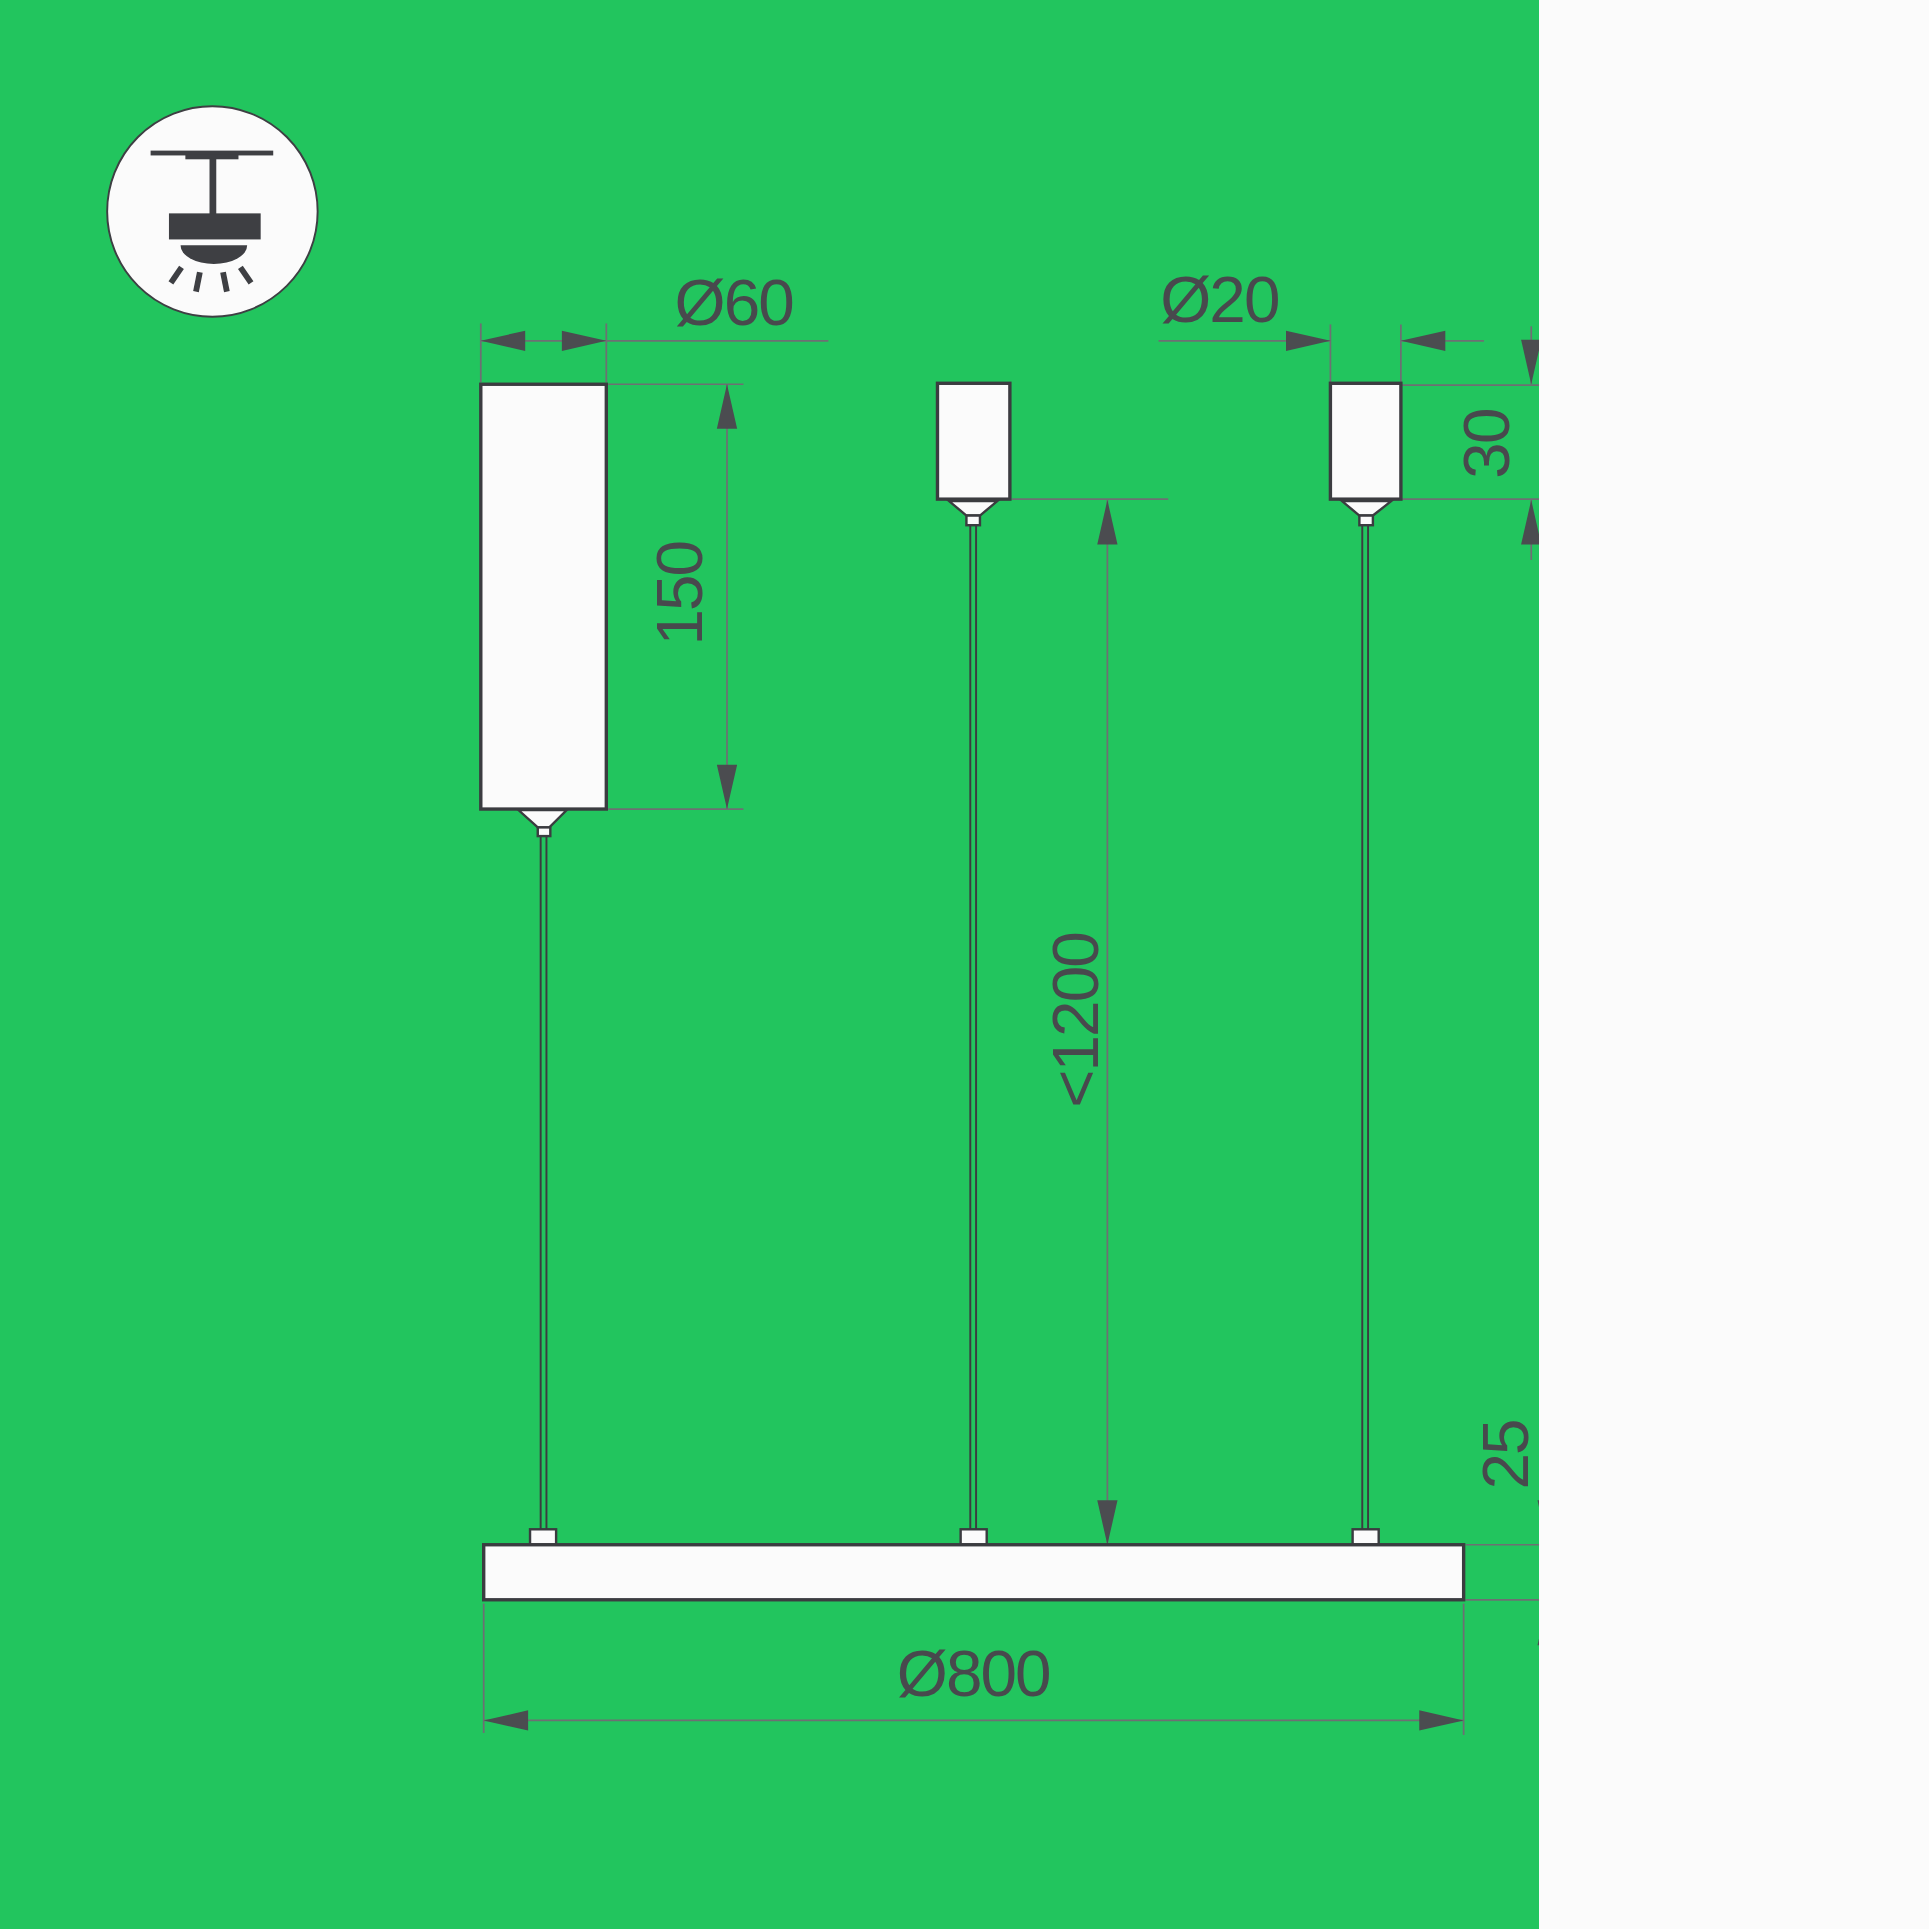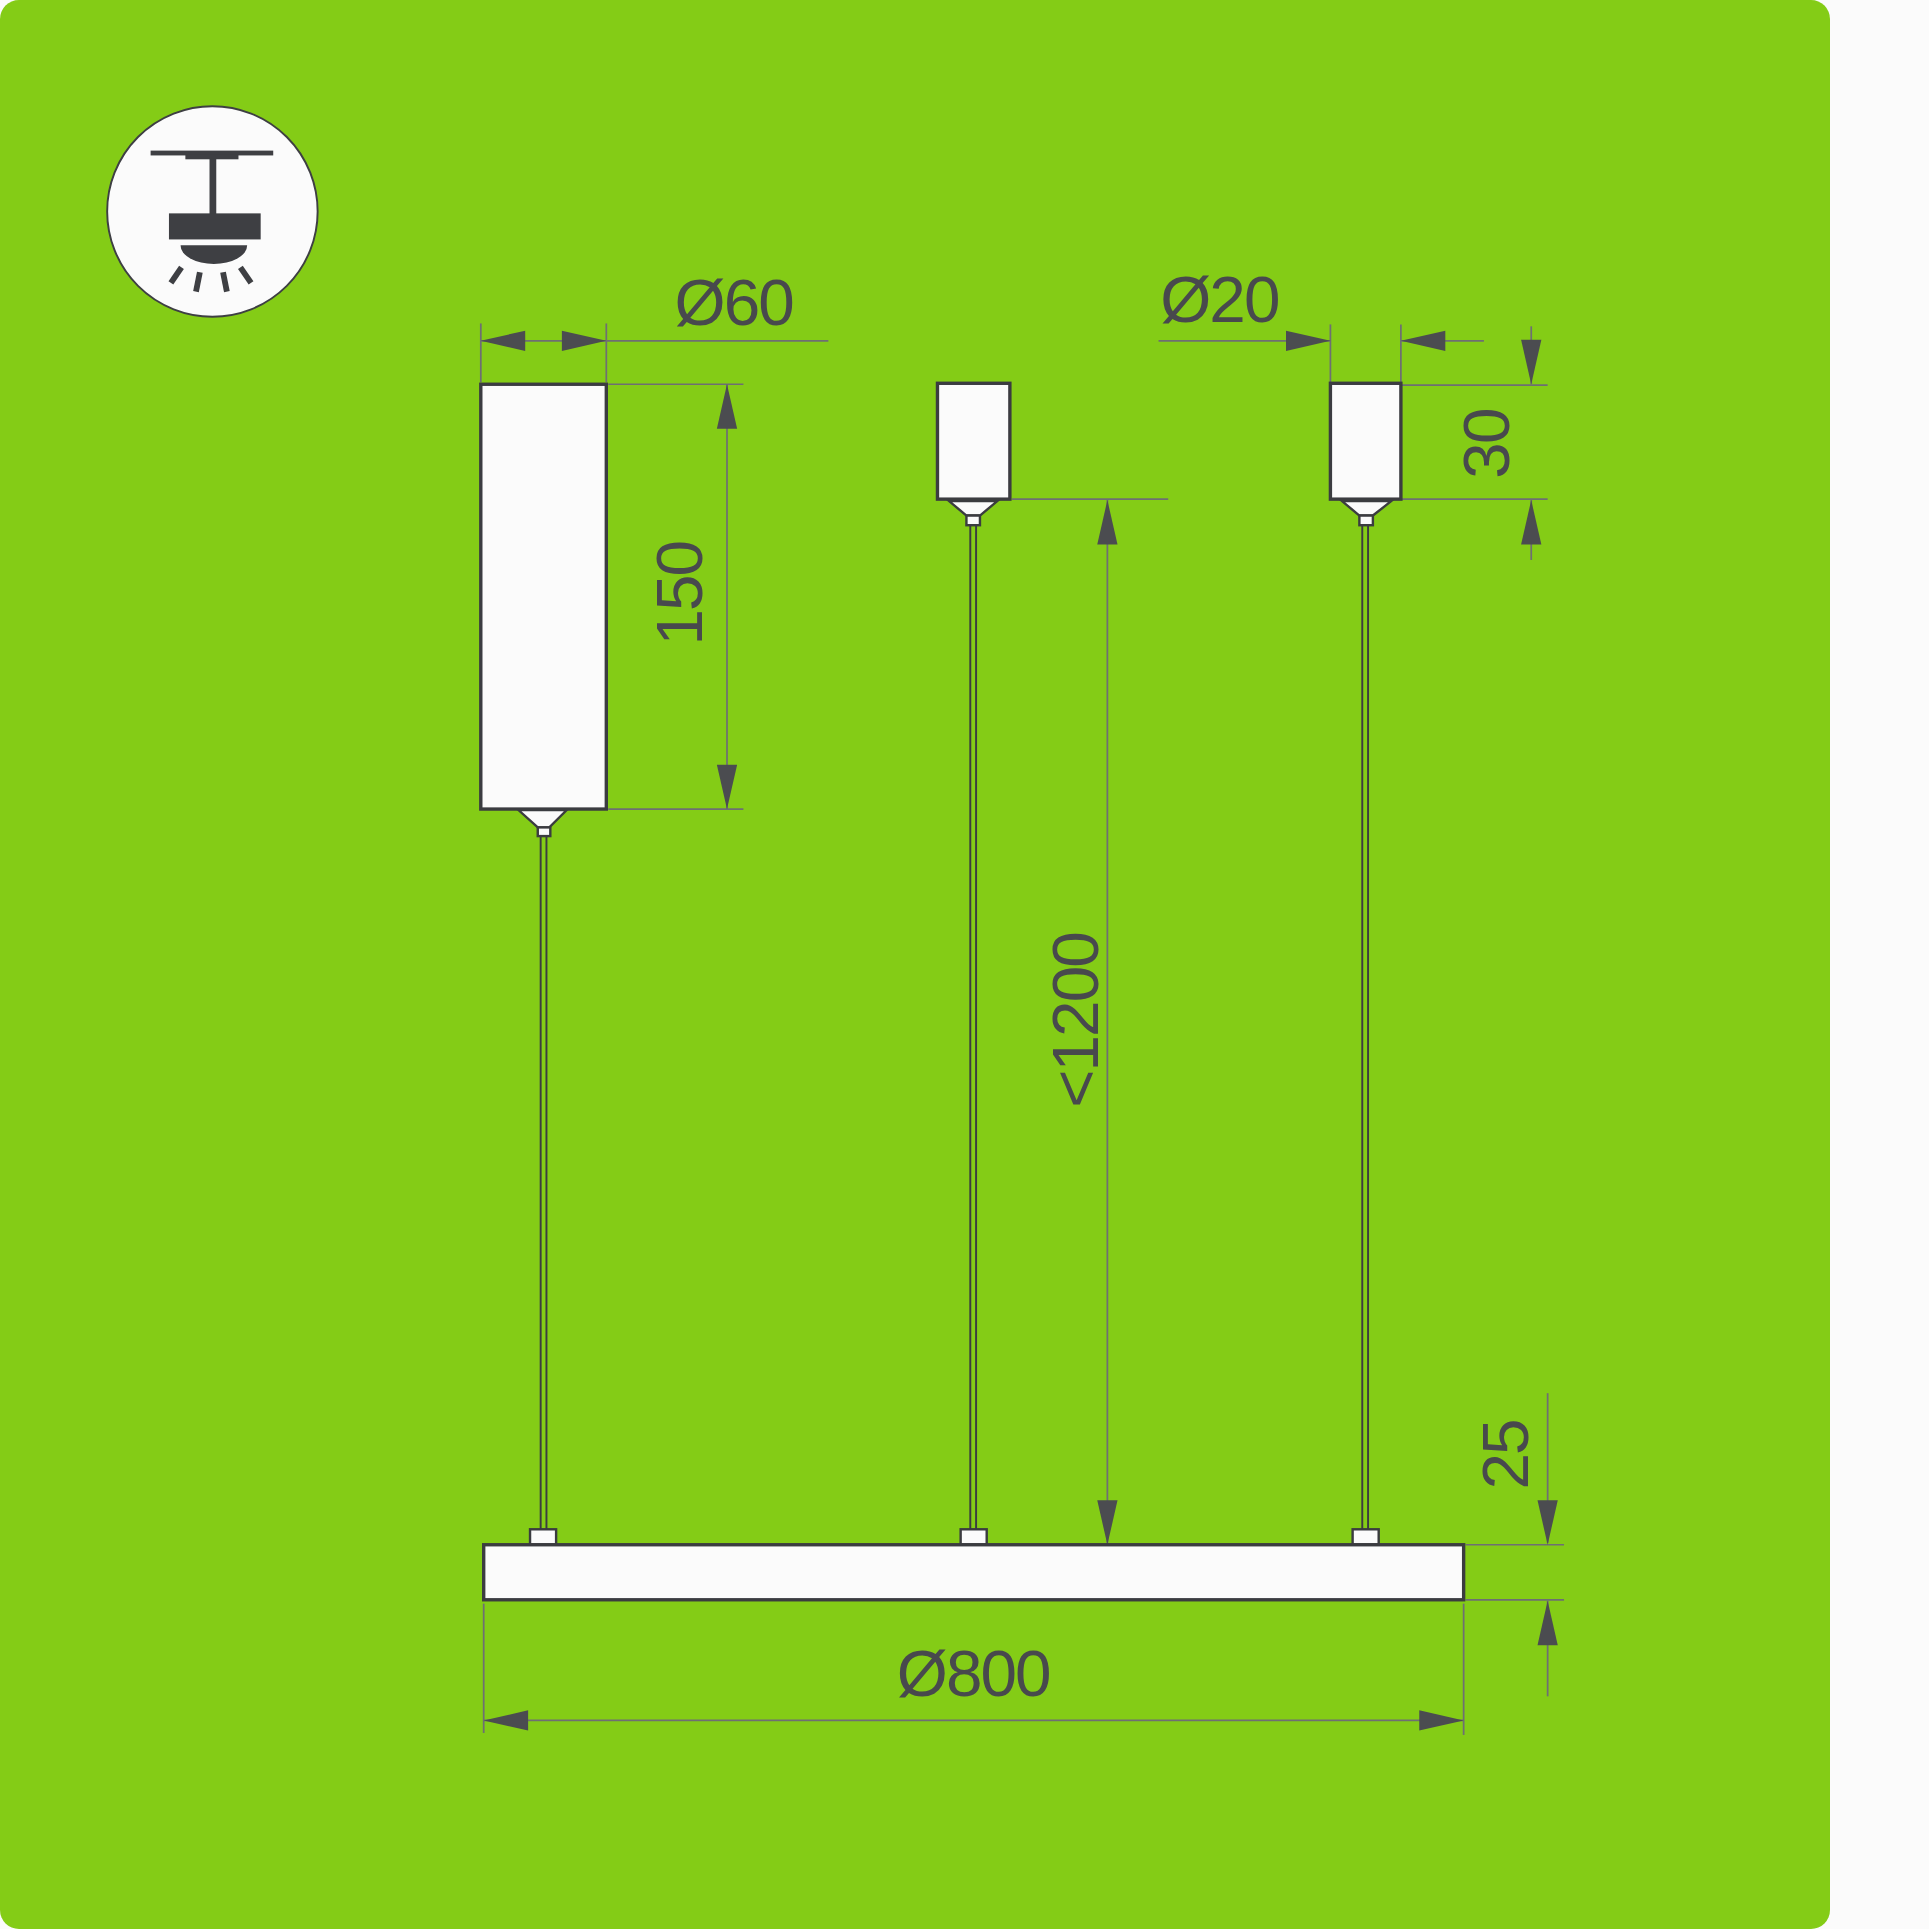--- a/index.html
+++ b/index.html
@@ -2,25 +2,24 @@
 <html><head>
 <meta charset="utf-8">
 <style>
   html, body {
     margin: 0;
     padding: 0;
     background: #fbfbfb;
   }
   .stage {
     position: relative;
-    width: 1830px;
+    width: 1539px;
     height: 1929px;
-    background: #84cc16;
+    background: #22c55e;
     overflow: hidden;
-    border-radius: 19px;
   }
   svg { display: block; width: 1929px; height: 1929px; }
 
   
   .dims line { stroke-width: 1.8; }
   
   .part  { fill: #fbfbfb; }
   .thick { stroke-width: 3.5; }
   .mid   { stroke-width: 2.5; }
   .wire  { fill: none; stroke-width: 2; }

